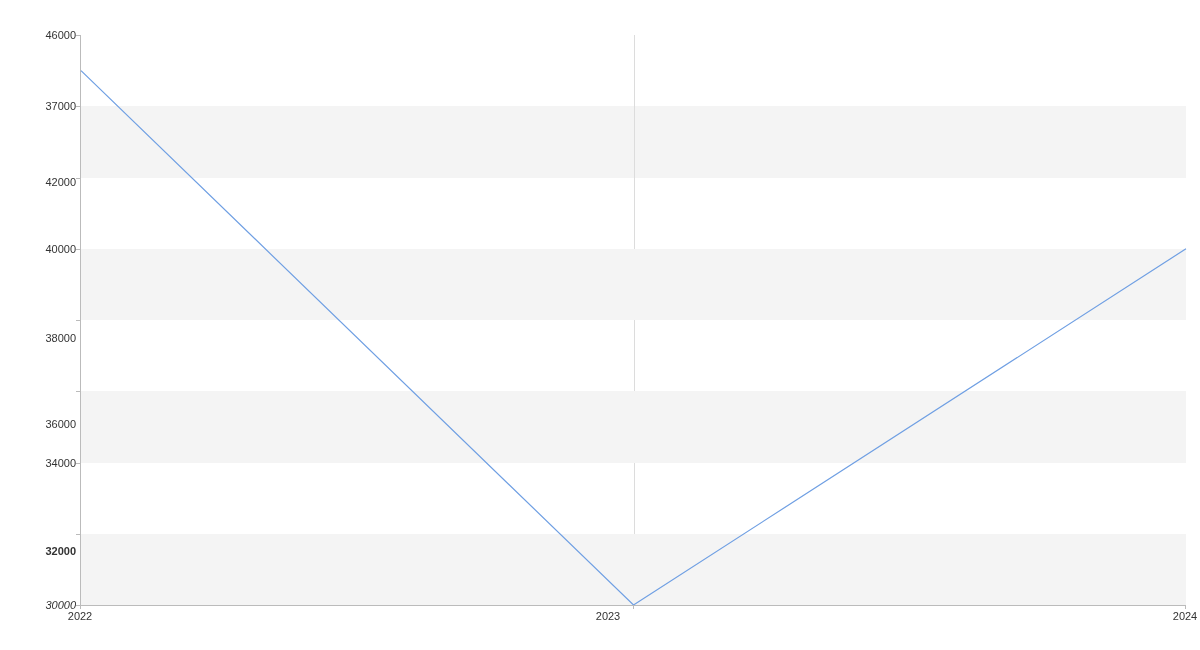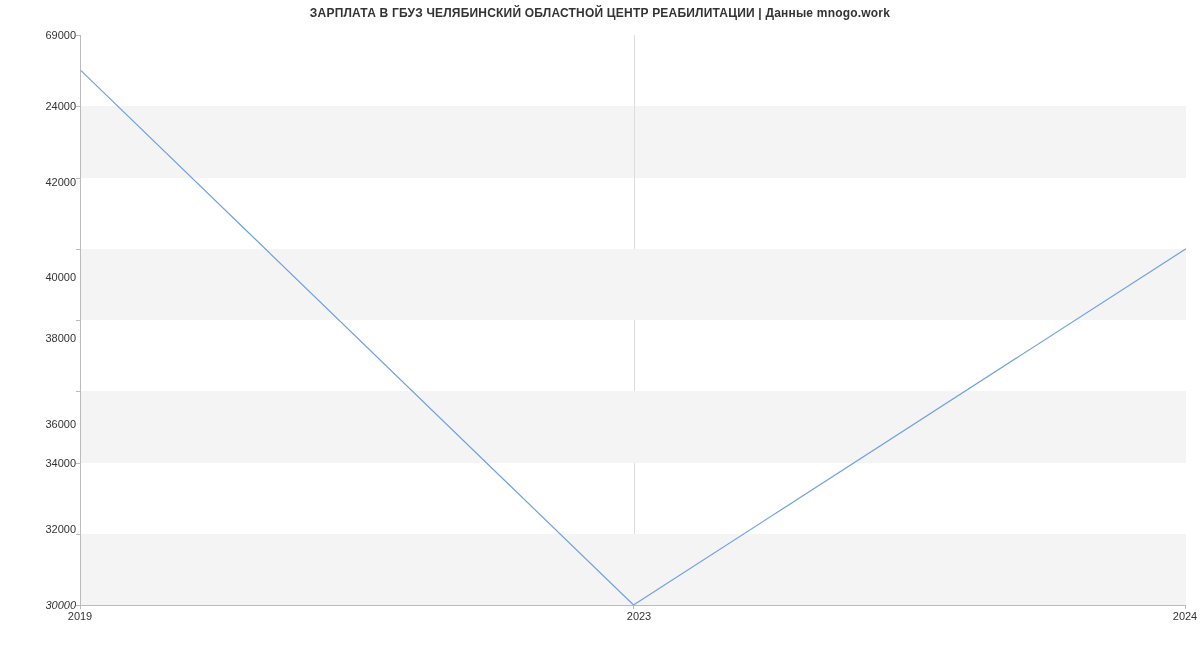--- a/index.html
+++ b/index.html
@@ -88,50 +88,49 @@
     width: 100%;
     height: 100%;
     overflow: visible;
   }
 </style>
 </head>
 <body>
 
 <div class="chart-wrap">
 
-  <div class="title">ЗАРПЛАТА В ГБУЗ ЧЕЛЯБИНСКИЙ ОБЛАСТНОЙ ЦЕНТР РЕАБИЛИТАЦИИ | Данные mnogo.work</div>
 
   <div class="plot" id="plot">
       <div class="band" style="top: 71.25px; height: 71.25px; background: rgb(244, 244, 244);"></div>
       <div class="vline" style="left: 552.5px;"></div>
       <div class="band" style="top: 213.75px; height: 71.25px; background: rgb(244, 244, 244);"></div>
       <div class="band" style="top: 356.25px; height: 71.25px; background: rgb(244, 244, 244);"></div>
       <div class="band" style="top: 498.75px; height: 71.25px; background: rgb(244, 244, 244);"></div>
     <svg class="line-layer" id="line-layer" viewBox="0 0 1105 570" preserveAspectRatio="none">
         <path d="M0 35.625 L552.5 570 L1105 213.75" fill="none" stroke="#6f9fe3" stroke-width="1.2"></path>
       </svg>
   </div>
 
 <div class="y-tick" style="top: 605px; font-style: italic;">30000</div>
     <div class="y-tick-mark" style="top: 605px;"></div>
-    <div class="y-tick" style="top: 529px;">32000</div>
+    <div class="y-tick" style="top: 551px; font-weight: bold;">32000</div>
     <div class="y-tick-mark" style="top: 533.75px;"></div>
     <div class="y-tick" style="top: 462.5px;">34000</div>
     <div class="y-tick-mark" style="top: 462.5px;"></div>
     <div class="y-tick" style="top: 391.25px; margin-top: 33px;">36000</div>
     <div class="y-tick-mark" style="top: 391.25px;"></div>
     <div class="y-tick" style="top: 320px; margin-top: 18px;">38000</div>
     <div class="y-tick-mark" style="top: 320px;"></div>
-    <div class="y-tick" style="top: 248.75px; margin-top: 28px;">40000</div>
+    <div class="y-tick" style="top: 248.75px;">40000</div>
     <div class="y-tick-mark" style="top: 248.75px;"></div>
     <div class="y-tick" style="top: 182px;">42000</div>
     <div class="y-tick-mark" style="top: 177.5px;"></div>
-    <div class="y-tick" style="top: 106.25px;">24000</div>
+    <div class="y-tick" style="top: 106.25px;">37000</div>
     <div class="y-tick-mark" style="top: 106.25px;"></div>
-    <div class="y-tick" style="top: 35px;">69000</div>
+    <div class="y-tick" style="top: 35px;">46000</div>
     <div class="y-tick-mark" style="top: 35px;"></div>
-    <div class="x-tick" style="left: 80px;">2019</div>
+    <div class="x-tick" style="left: 80px;">2022</div>
     <div class="x-tick-mark" style="left: 80px;"></div>
-    <div class="x-tick" style="left: 639px;">2023</div>
+    <div class="x-tick" style="left: 608px;">2023</div>
     <div class="x-tick-mark" style="left: 632.5px;"></div>
     <div class="x-tick" style="left: 1185px;">2024</div>
     <div class="x-tick-mark" style="left: 1185px;"></div>
   </div>
 
 </body></html>

